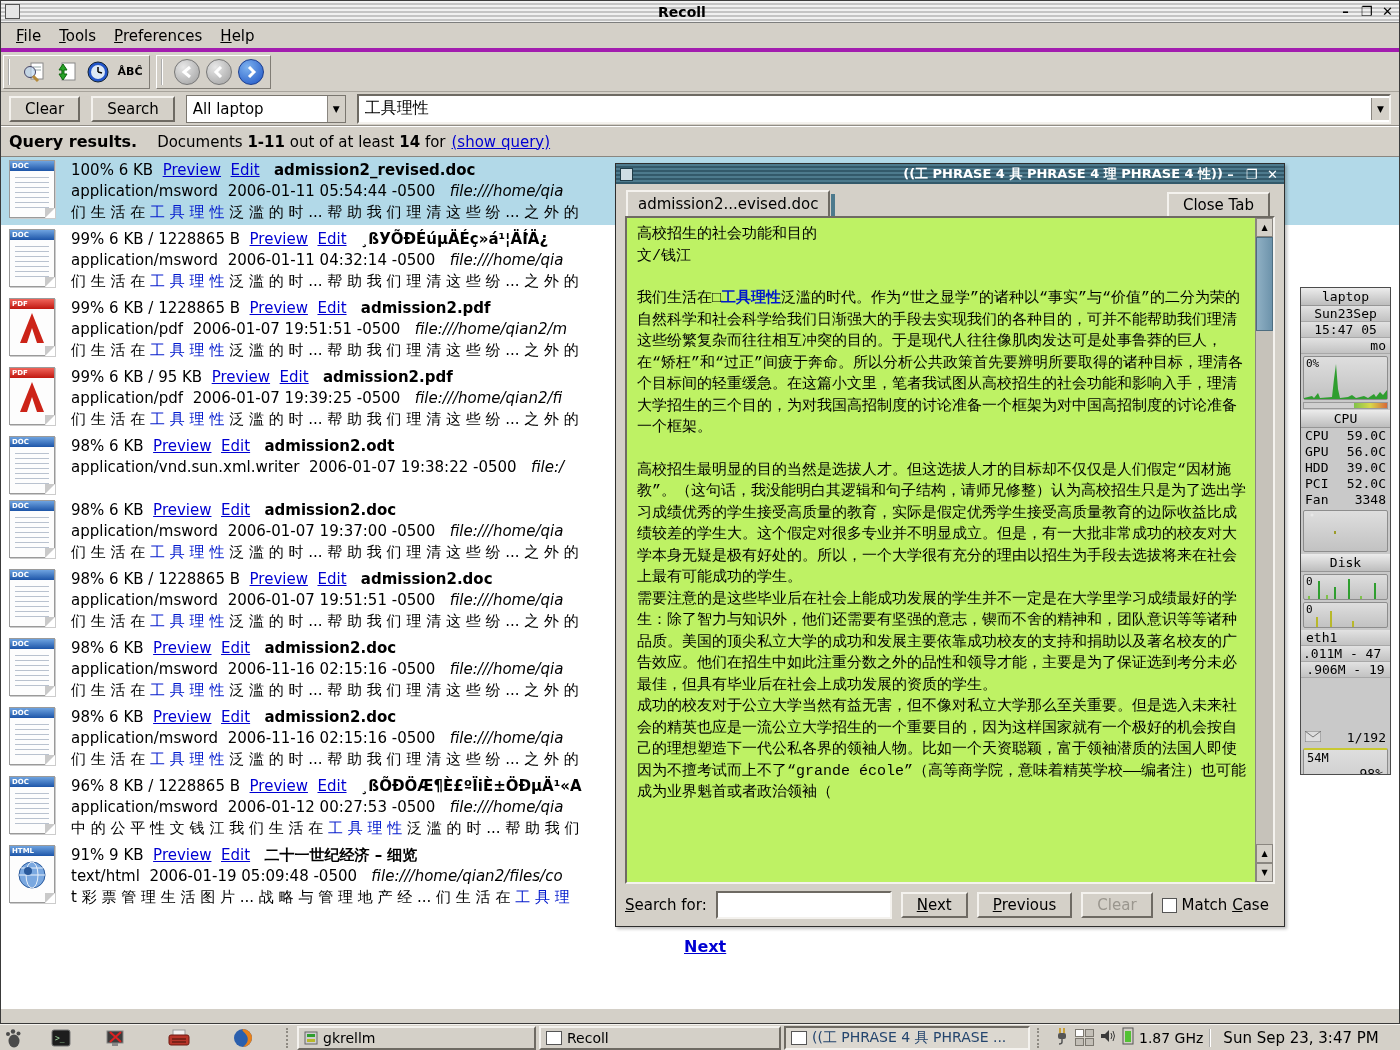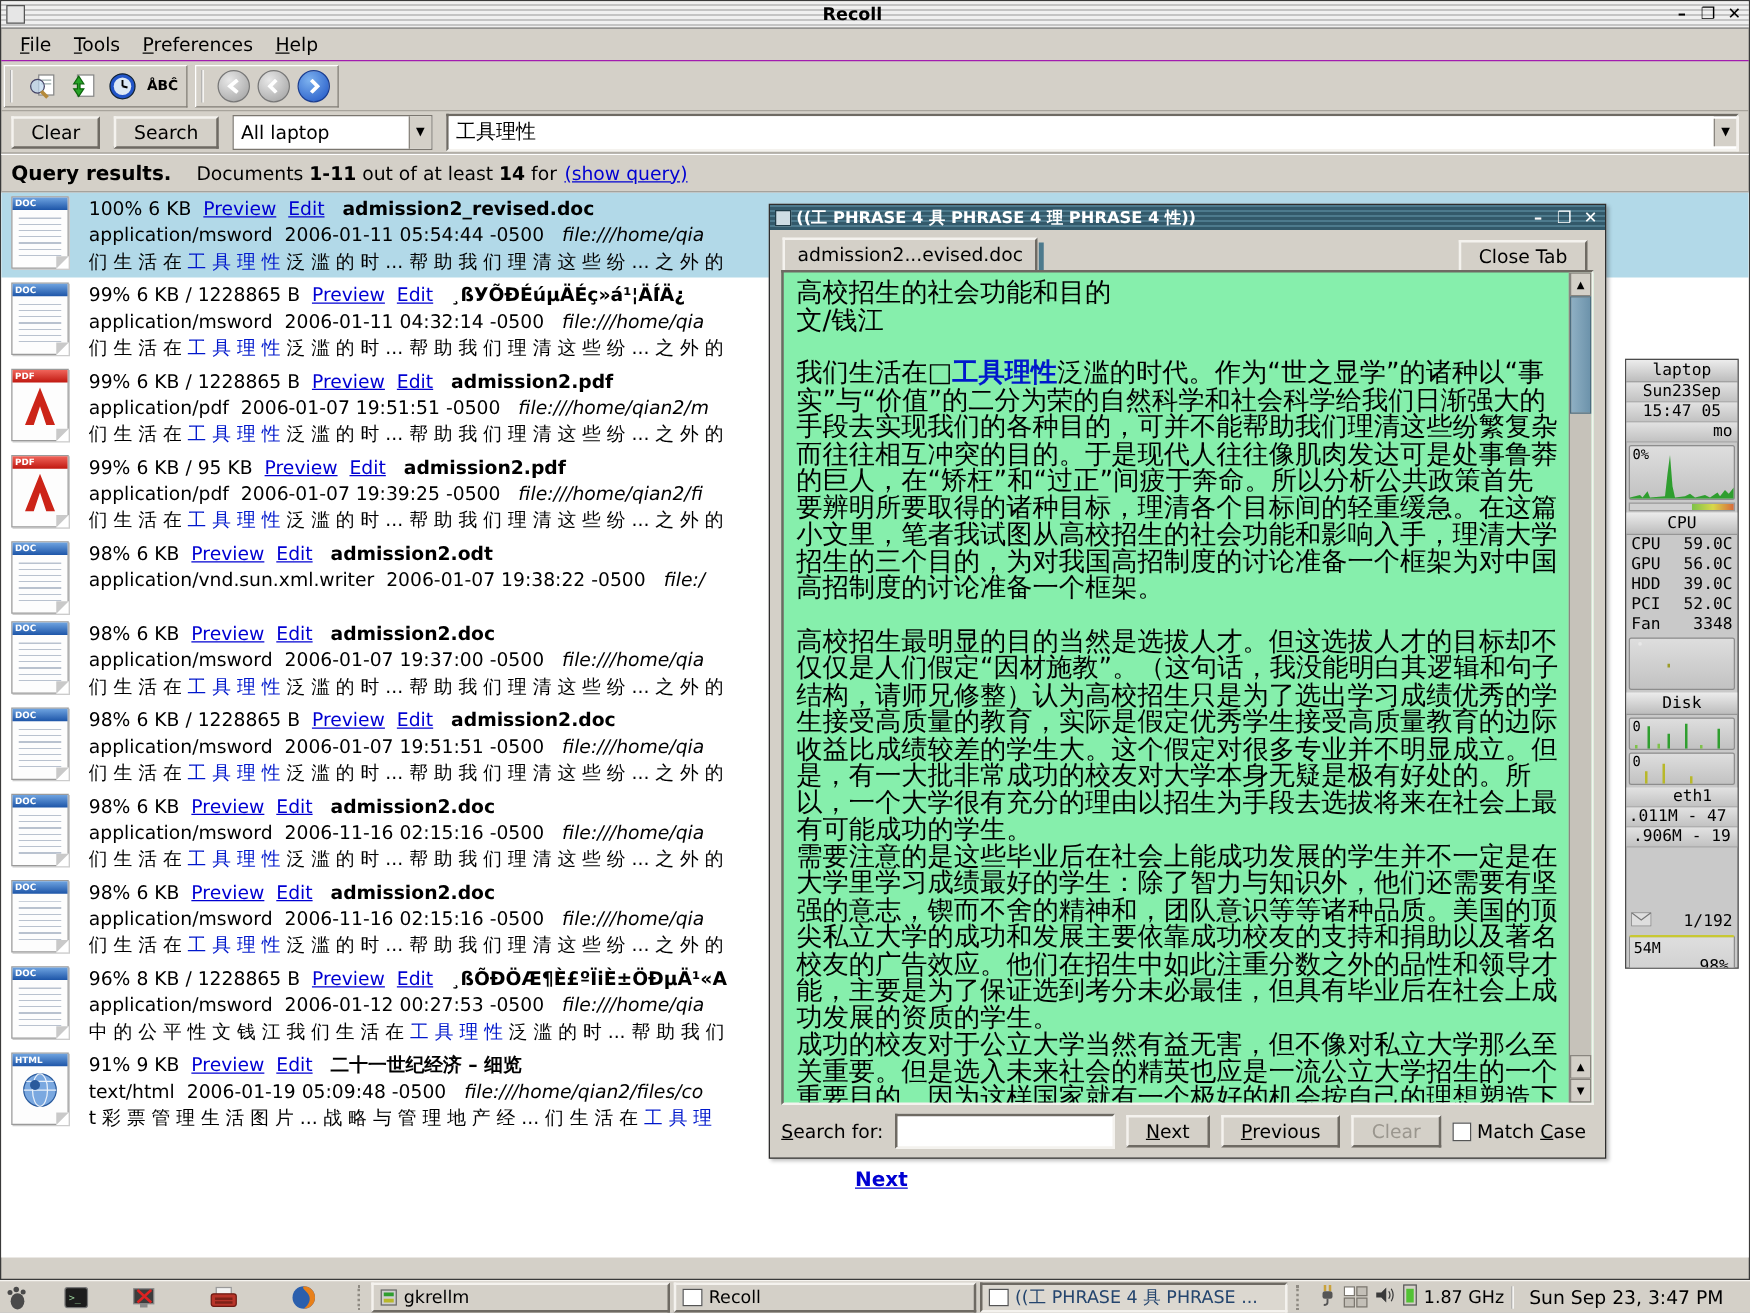--- a/index.html
+++ b/index.html
@@ -14,21 +14,21 @@
        border-right:2px solid #f4f2ee;border-bottom:2px solid #f4f2ee;}
   u{text-decoration:underline}
   
   #main-window{position:absolute;left:0;top:0;width:1398px;height:1022px;background:#d4d0c8;border:1px solid #3a3a3a;}
   #titlebar{height:21px;background:repeating-linear-gradient(180deg,#f0f0f0 0 2px,#c4c4c4 2px 4px);
        border-bottom:1px solid #7d7d7d;display:flex;align-items:center;padding:0 4px;}
   #titlebar .wicon{width:13px;height:13px;background:#e6e6e6;border:1px solid #555;margin-right:6px;}
   #titlebar .ttl{flex:1;text-align:center;font-weight:bold;font-size:14px;}
   .tb-btns{display:flex;gap:6px;font-size:13px;font-weight:bold;}
   .tb-btns span{width:15px;text-align:center;cursor:default;}
-  #menubar{height:25px;display:flex;align-items:center;padding-left:6px;border-bottom:1px solid #a21caf;font-size:15px;}
+  #menubar{height:25px;display:flex;align-items:center;padding-left:6px;border-bottom:4px solid #a21caf;font-size:15px;}
   .menu-item{padding:2px 9px;}
   #toolbar{height:39px;display:flex;align-items:center;padding-left:2px;border-bottom:1px solid #a8a49c;gap:6px;}
   .tgroup{display:flex;align-items:center;gap:2px;padding:2px 4px;background:#d4d0c8;
        border-top:1px solid #fff;border-left:1px solid #fff;border-right:1px solid #807c75;border-bottom:1px solid #807c75;}
   .thandle{width:4px;height:26px;border-left:2px groove #fff;margin-right:3px;}
   .tbtn{width:30px;height:28px;display:flex;align-items:center;justify-content:center;background:#d4d0c8;}
   .navcirc{width:24px;height:24px;border-radius:50%;display:flex;align-items:center;justify-content:center;}
   .navcirc.gray{background:radial-gradient(circle at 35% 30%,#e8e8e8,#9d9d9d);border:1px solid #777;}
   .navcirc.blue{background:radial-gradient(circle at 35% 30%,#7db2ef,#1c52c4);border:1px solid #1a3d90;}
   #searchbar{height:33px;display:flex;align-items:center;gap:11px;padding:0 8px;}
@@ -61,30 +61,30 @@
   .l2,.l3{white-space:nowrap;overflow:hidden;}
   .url{font-style:italic;}
   .term{color:#0018cc;}
   #next-link{position:absolute;left:683px;top:780px;font-size:16px;font-weight:bold;}
   
   #preview-win{position:absolute;left:615px;top:163px;width:668px;height:762px;background:#d4d0c8;
        border:1px solid #2e2e2e;box-shadow:2px 2px 3px rgba(0,0,0,.25);z-index:5;}
   #pv-titlebar{height:20px;background:repeating-linear-gradient(180deg,#4d7a8d 0 2px,#33596a 2px 4px);
        display:flex;align-items:center;color:#fff;padding:0 4px;}
   #pv-titlebar .wicon{width:11px;height:11px;background:#cfdde4;border:1px solid #203c48;margin-right:4px;}
-  #pv-titlebar .ttl{flex:1;text-align:left;font-weight:bold;font-size:13px;white-space:nowrap;overflow:hidden;}
+  #pv-titlebar .ttl{flex:1;text-align:right;font-weight:bold;font-size:13px;white-space:nowrap;overflow:hidden;}
   #pv-titlebar .tb-btns{color:#fff;}
   #pv-tabrow{height:32px;position:relative;}
   #pv-tab{position:absolute;left:10px;top:6px;padding:3px 10px 4px;font-size:15px;background:#d4d0c8;
        border-top:2px solid #f4f2ee;border-left:2px solid #f4f2ee;border-right:2px solid #6e6a63;}
   #pv-tab::after{content:"";position:absolute;right:-7px;top:2px;bottom:0;width:4px;background:#4d7a8d;}
   #close-tab-btn{position:absolute;right:14px;top:8px;}
-  #pv-text{position:absolute;left:9px;right:9px;top:52px;bottom:42px;background:#86efac;
+  #pv-text{position:absolute;left:9px;right:9px;top:52px;bottom:42px;background:#bef264;
        border-top:2px solid #6e6a63;border-left:2px solid #6e6a63;border-right:2px solid #f4f2ee;border-bottom:2px solid #f4f2ee;
-       padding:6px 26px 6px 10px;font-size:21px;line-height:21.5px;overflow:hidden;}
+       padding:6px 26px 6px 10px;font-size:15px;line-height:21.5px;overflow:hidden;font-family:Liberation Mono, monospace;}
   .para{min-height:21px;}
   .pv-term{color:#0018cc;font-weight:bold;}
   #pv-scroll{position:absolute;right:11px;top:54px;bottom:44px;width:17px;background:#c6c2ba;
        border-left:1px solid #8a8680;display:flex;flex-direction:column;}
   .sarrow{height:17px;background:#d4d0c8;border:1px solid #8a8680;font-size:8px;display:flex;align-items:center;justify-content:center;}
   #pv-thumb{height:92px;background:linear-gradient(90deg,#8fb0c4,#6d93ab);border:1px solid #4d6d80;}
   #pv-strack{flex:1;}
   #pv-footer{position:absolute;left:9px;right:9px;bottom:6px;height:30px;display:flex;align-items:center;gap:9px;font-size:15px;}
   #pv-search-input{width:172px;height:24px;}
   .cbx{width:13px;height:13px;background:#fff;border:1px solid #555;display:inline-block;margin-right:5px;}
@@ -490,21 +490,21 @@
   <div class="gk-chart" style="height:24px;">
     <span class="lbl">0</span>
     <svg width="83" height="22" style="position:absolute;left:0;bottom:0;">
         <g fill="#b8b82a">
           <rect x="12" y="12" width="2" height="10"></rect>
           <rect x="26" y="6" width="2" height="16"></rect>
           <rect x="48" y="16" width="2" height="6"></rect>
         </g>
       </svg>
   </div>
-  <div class="gk-line" style="text-align:center;padding-left:17px;">eth1</div>
+  <div class="gk-line" style="text-align:left;padding-left:5px;">eth1</div>
   <div class="gk-line" style="text-align:left;padding-left:2px;white-space:nowrap;">.011M - 47</div>
   <div class="gk-line" style="text-align:center;padding-left:0;white-space:nowrap;">.906M - 19</div>
   <div style="height:52px;"></div>
   <div class="gk-srow">
     <span><svg width="16" height="11">
           <rect x="0" y="0" width="16" height="11" fill="#dedede" stroke="#777"></rect>
           <path d="M0 0 L8 6 L16 0" fill="none" stroke="#777"></path>
         </svg></span>
     <span>1/192</span>
   </div>

